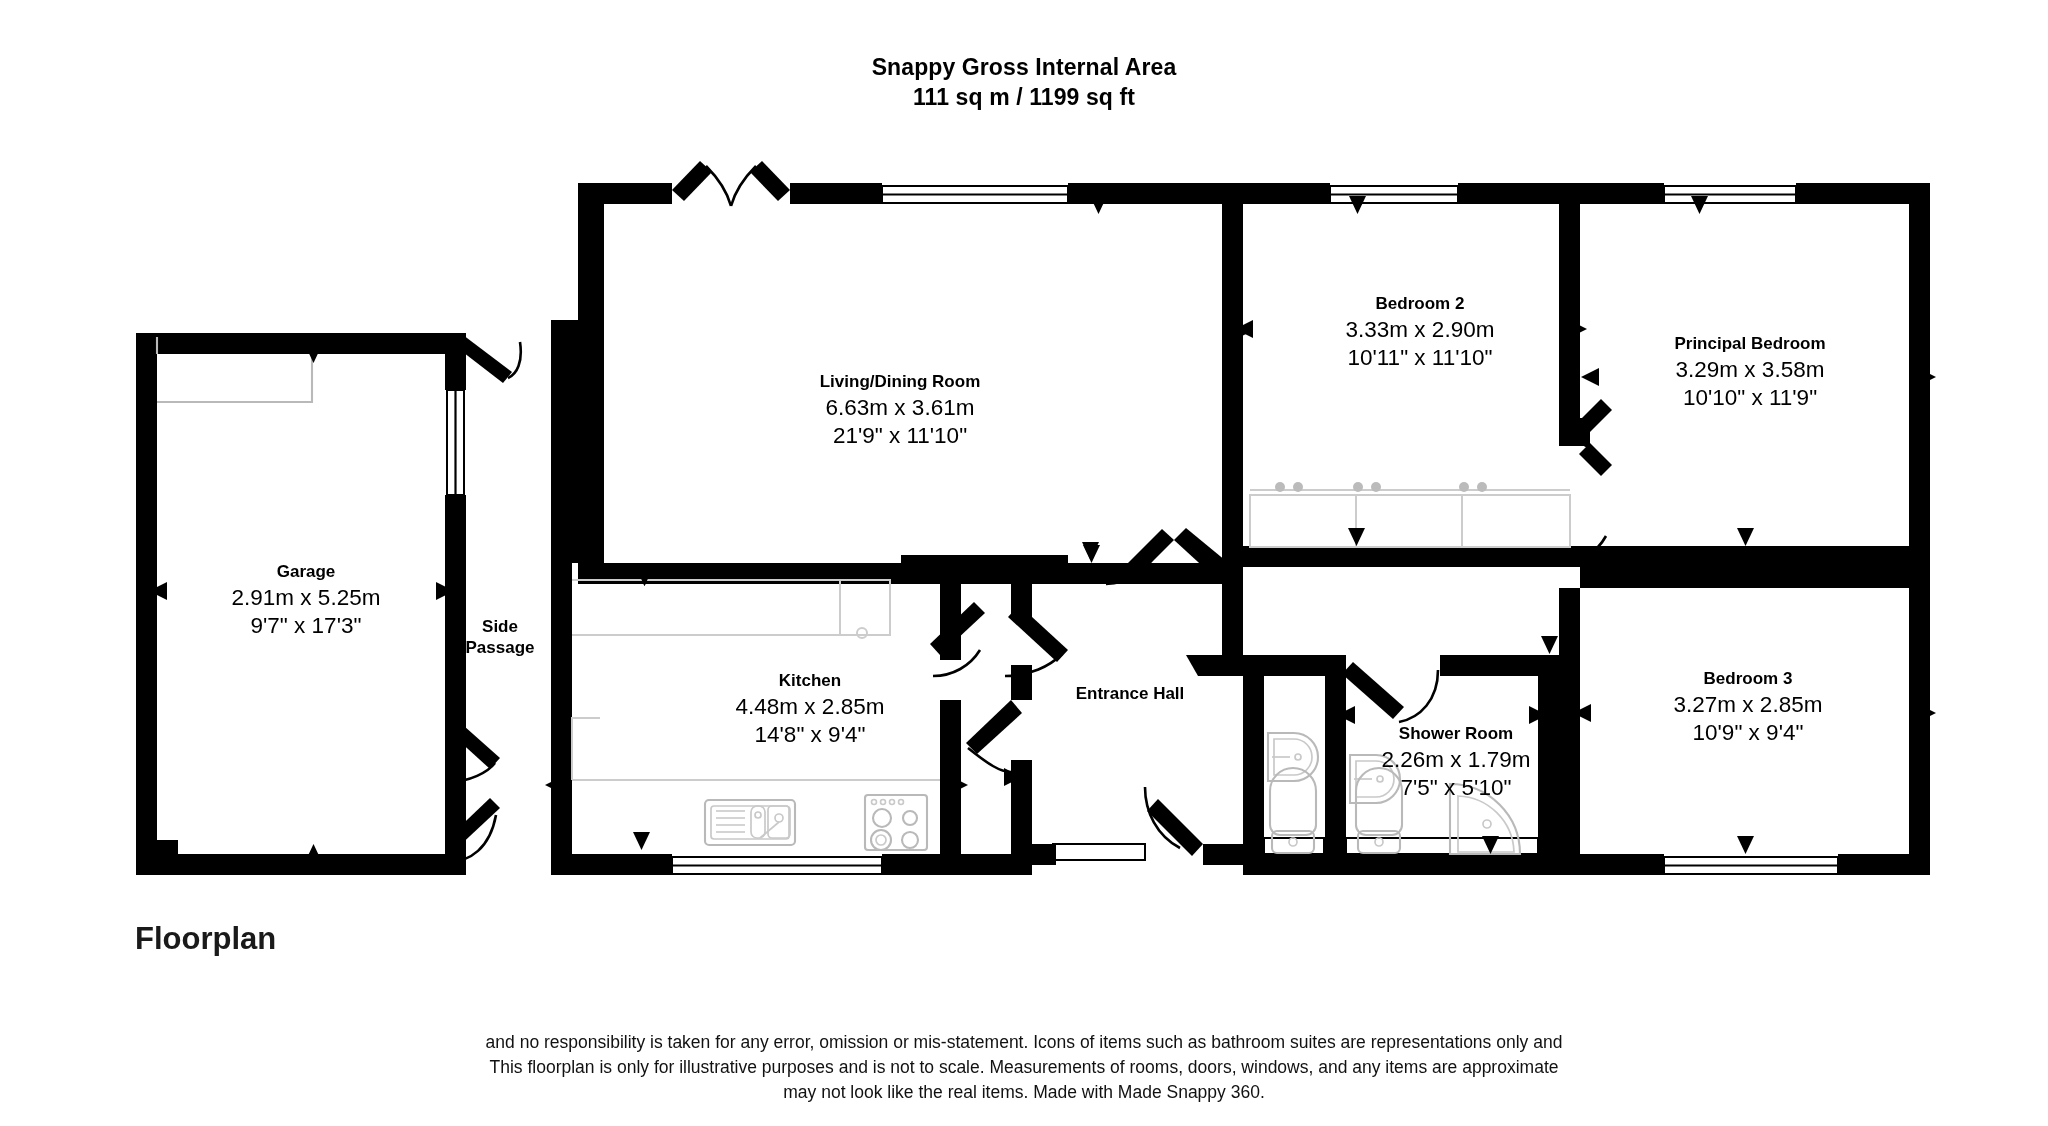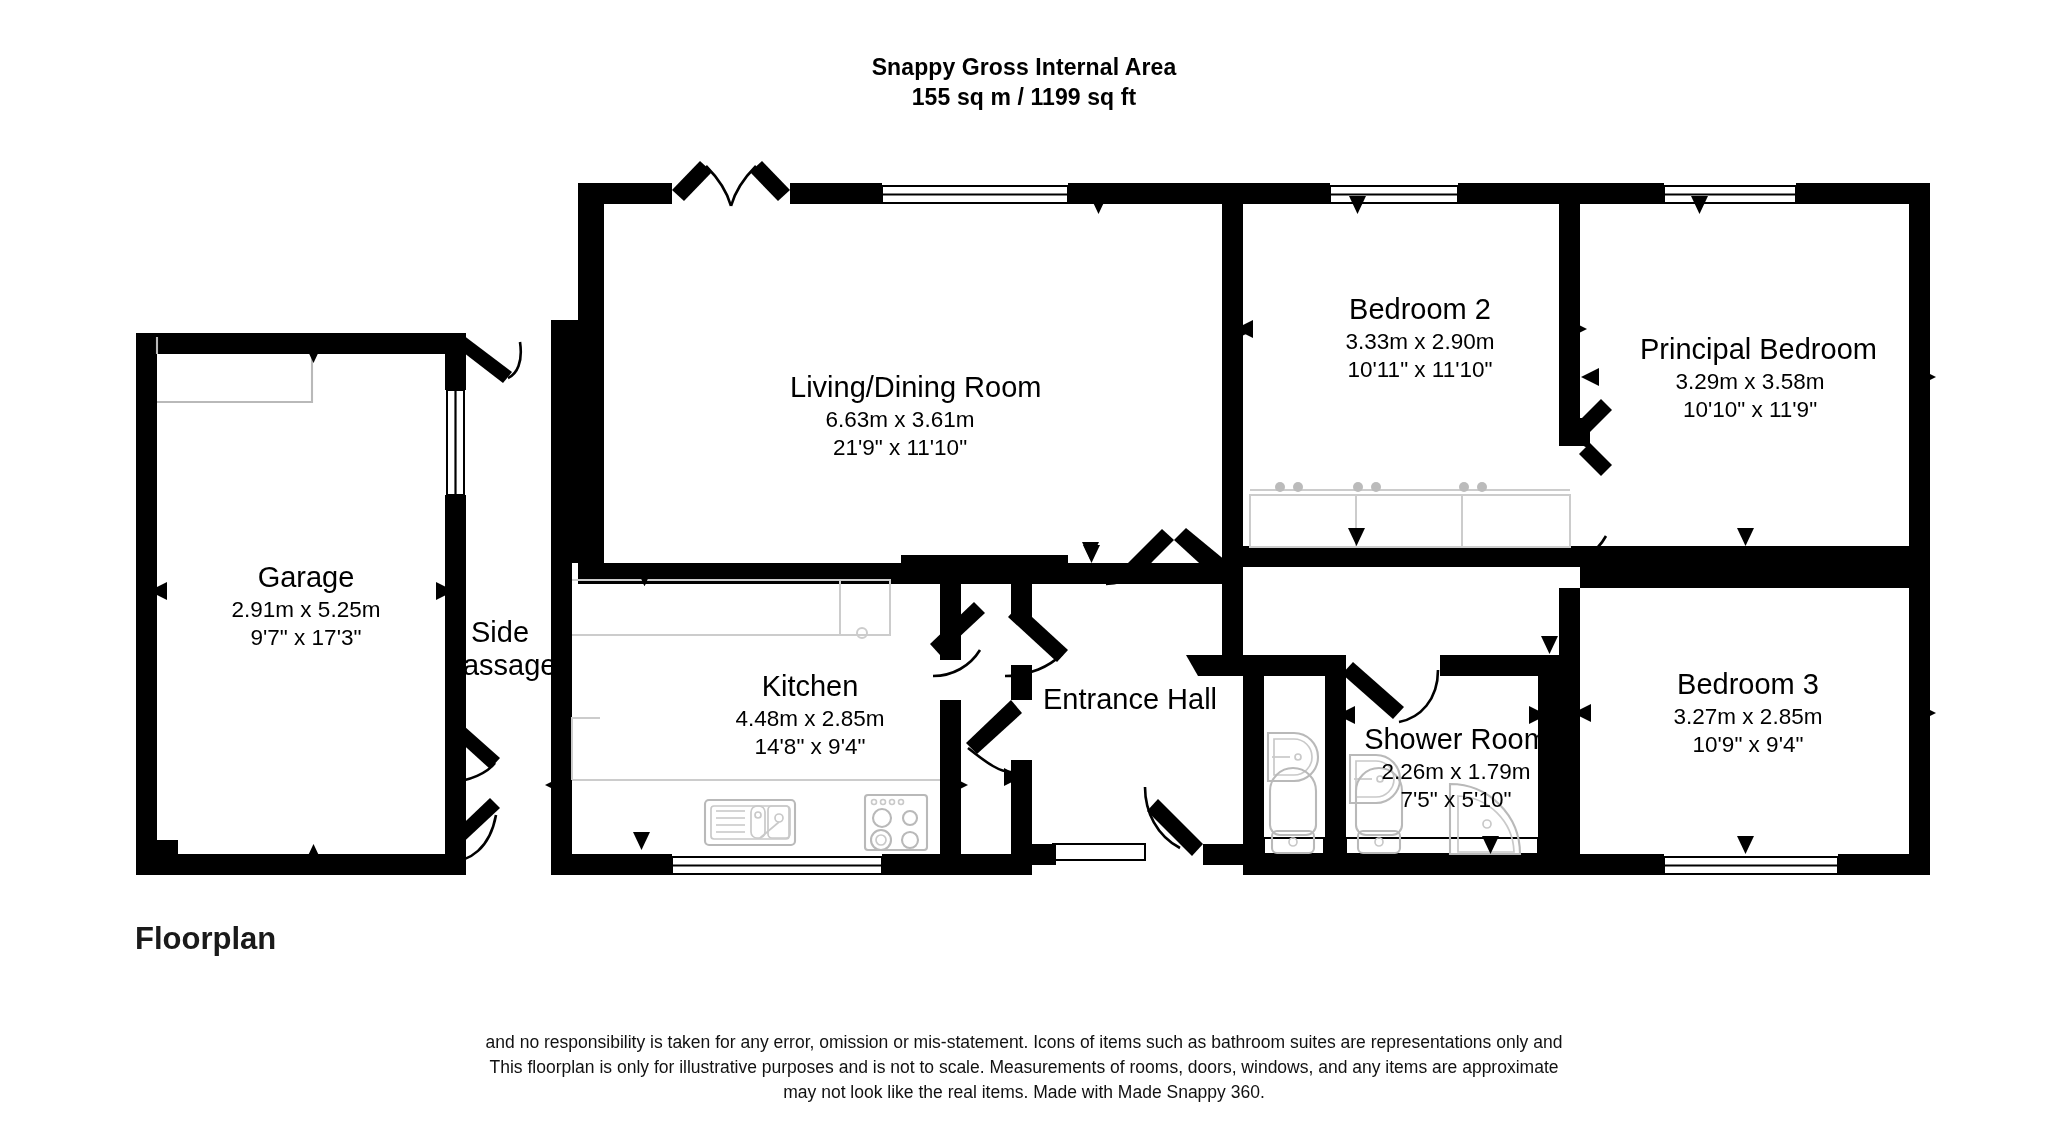--- a/index.html
+++ b/index.html
@@ -80,42 +80,42 @@
 
   
   .rlabel {
     position: absolute;
     text-align: center;
     pointer-events: none;
     line-height: 1.0;
   }
   .rlabel .nm {
     display: block;
-    font-size: 29px;
-    font-weight: normal;
+    font-size: 17px;
+    font-weight: bold;
     margin-bottom: 7px;
     white-space: nowrap;
   }
   .rlabel .d1, .rlabel .d2 {
     display: block;
     font-size: 22.5px;
     font-weight: 400;
     margin-bottom: 5px;
     white-space: nowrap;
   }
   .rlabel.two .nm { margin-bottom: 4px; }
 </style>
 </head>
 <body>
 
 <div id="stage">
 
   <div class="hdr">
     <div>Snappy Gross Internal Area</div>
-    <div>155 sq m / 1199 sq ft</div>
+    <div>111 sq m / 1199 sq ft</div>
   </div>
 
   <svg id="plan" viewBox="0 0 2048 1126">
 
     <g>
 
       <path class="wall" d="M136 333 H466 V354 H157 V855 H136 Z"></path>
       <path class="wall" d="M136 840 H178 V875 H136 Z"></path>
       <path class="wall" d="M157 854 H466 V875 H157 Z"></path>
 

